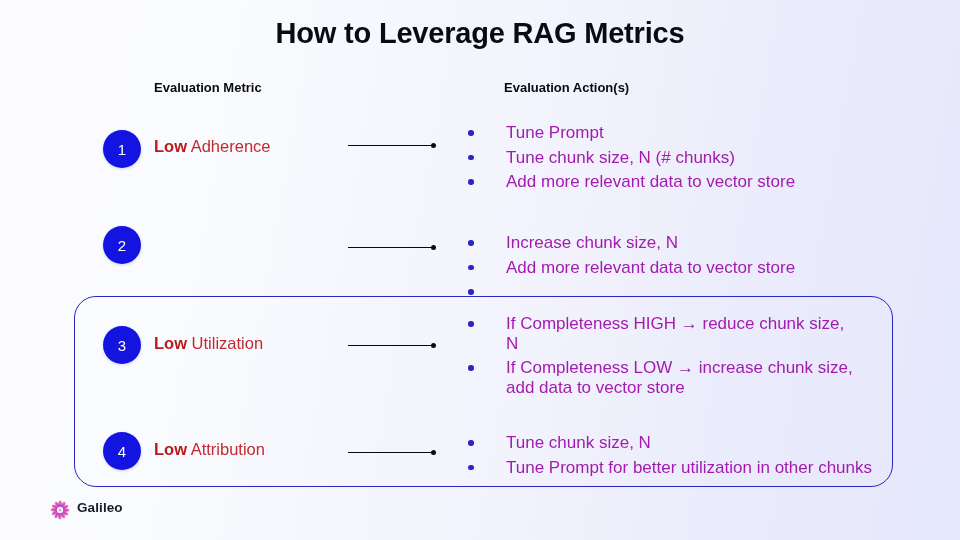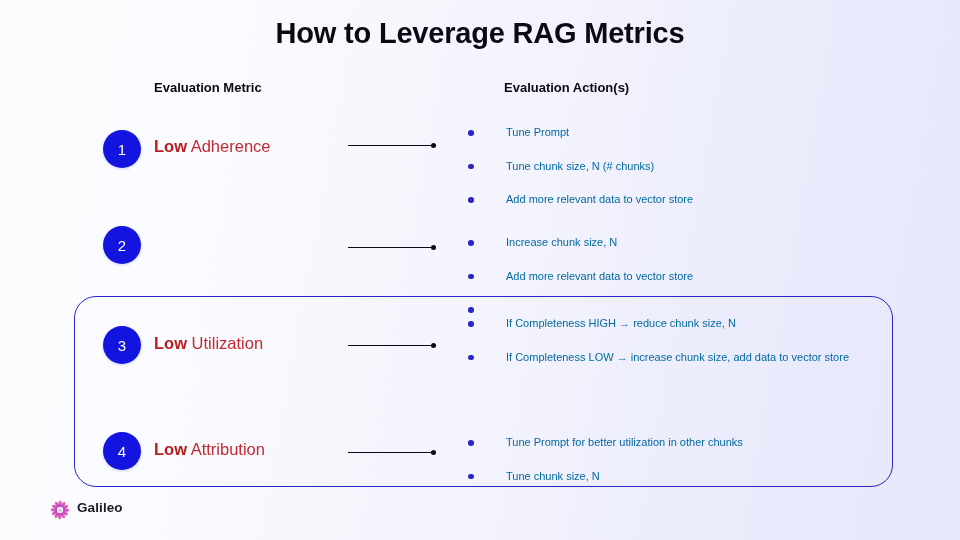--- a/index.html
+++ b/index.html
@@ -145,26 +145,26 @@
     list-style: none;
   }
   .row-1 .actions { top: 3px; }
   .row-2 .actions { top: 16px; }
   .row-3 .actions { top: -3px; }
   .row-4 .actions { top: 11px; }
 
   .actions li {
     position: relative;
     padding-left: 38px;
-    font-size: 11px;
+    font-size: 17px;
     line-height: 19.5px;
-    color: #0369a1;
+    color: #a21caf;
     margin-bottom: 0px;
   }
-  .actions li + li { margin-top: 14px; }
+  .actions li + li { margin-top: 5px; }
   .actions li .bullet {
     position: absolute;
     left: 0;
     top: 7px;
     width: 5.5px;
     height: 5.5px;
     border-radius: 50%;
     background: #2a25c4;
   }
 
@@ -251,22 +251,22 @@
     <div class="badge">4</div>
     <div class="metric-label">
       <span class="low">Low</span>
       <span class="name">Attribution</span>
     </div>
     <div class="connector">
       <div class="line"></div>
       <div class="dot"></div>
     </div>
     <ul class="actions">
+      <li><span class="bullet"></span><span>Tune chunk size, N</span></li>
       <li><span class="bullet"></span><span>Tune Prompt for better utilization in other chunks</span></li>
-      <li><span class="bullet"></span><span>Tune chunk size, N</span></li>
     </ul>
   </div>
 
   <div class="logo">
     <svg class="logo-mark" viewBox="0 0 40 40">
       <defs>
         <linearGradient id="gal" x1="0" y1="0" x2="1" y2="1">
           <stop offset="0%" stop-color="#f9a8c9"></stop>
           <stop offset="35%" stop-color="#f06aaa"></stop>
           <stop offset="70%" stop-color="#b43fd0"></stop>

